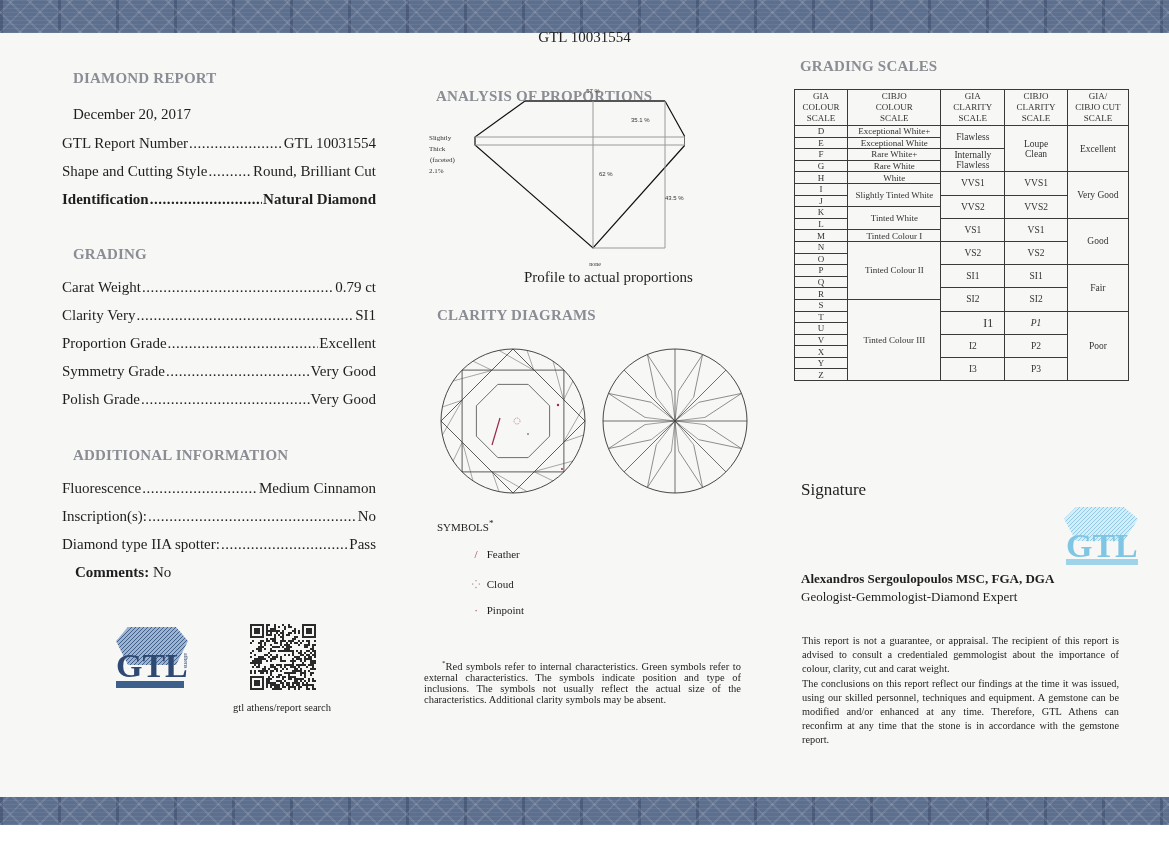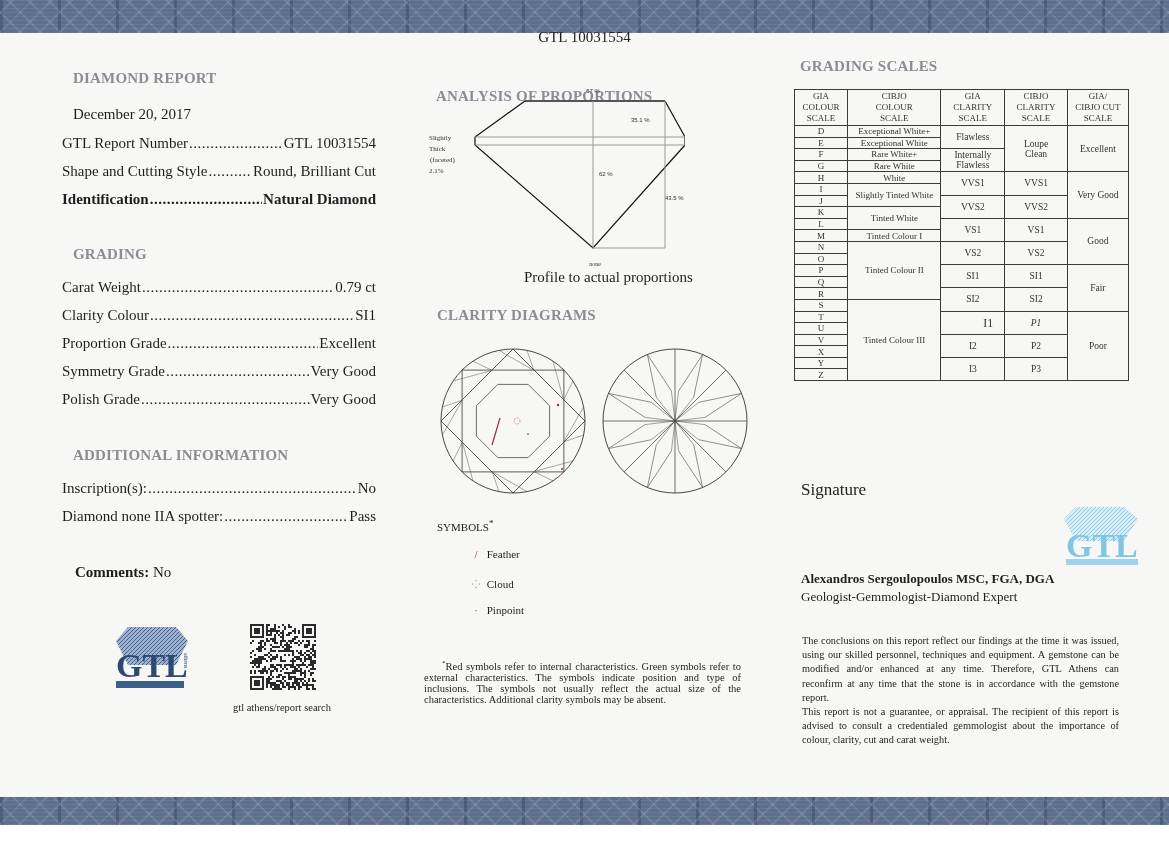--- a/index.html
+++ b/index.html
@@ -109,21 +109,21 @@
   </div>
 
 <div class="abs section-h" style="left:73px; top:246px;">GRADING</div>
 <div class="rows" style="top:273px;" id="gr-rows">
     <div class="row">
       <span class="lbl">Carat Weight</span>
       <span class="dots"></span>
       <span class="val">0.79 ct</span>
     </div>
     <div class="row">
-      <span class="lbl">Clarity Colour</span>
+      <span class="lbl">Clarity Very</span>
       <span class="dots"></span>
       <span class="val">SI1</span>
     </div>
     <div class="row">
       <span class="lbl">Proportion Grade</span>
       <span class="dots"></span>
       <span class="val">Excellent</span>
     </div>
     <div class="row">
       <span class="lbl">Symmetry Grade</span>
@@ -133,26 +133,31 @@
     <div class="row">
       <span class="lbl">Polish Grade</span>
       <span class="dots"></span>
       <span class="val">Very Good</span>
     </div>
   </div>
 
 <div class="abs section-h" style="left:73px; top:447px;">ADDITIONAL INFORMATION</div>
 <div class="rows" style="top:474px;" id="ai-rows">
     <div class="row">
+      <span class="lbl">Fluorescence</span>
+      <span class="dots"></span>
+      <span class="val">Medium Cinnamon</span>
+    </div>
+    <div class="row">
       <span class="lbl">Inscription(s):</span>
       <span class="dots"></span>
       <span class="val">No</span>
     </div>
     <div class="row">
-      <span class="lbl">Diamond none IIA spotter:</span>
+      <span class="lbl">Diamond type IIA spotter:</span>
       <span class="dots"></span>
       <span class="val">Pass</span>
     </div>
   </div>
 <div class="abs" style="left:75px; top:564px; font-size:15px;">
   <b>Comments:</b>
   <span>No</span>
 </div>
 
 <svg class="abs" style="left:114px; top:625px;" width="76" height="66" viewBox="0 0 76 66">
@@ -863,15 +868,15 @@
   </defs>
   <polygon points="14,2 62,2 76,14 62,36 14,36 2,14" fill="url(#sp)"></polygon>
   <text x="4" y="52" font-family="Liberation Serif, serif" font-size="34" font-weight="bold" fill="#7fc6e4">GTL</text>
   <rect x="4" y="54" width="72" height="6" fill="#9fd3ea"></rect>
 </svg>
 
 <div class="expert-name">Alexandros Sergoulopoulos MSC, FGA, DGA</div>
 <div class="expert-title">Geologist-Gemmologist-Diamond Expert</div>
 
 <div class="disclaimer">
+  <div>This report is not a guarantee, or appraisal. The recipient of this report is advised to consult a credentialed gemmologist about the importance of colour, clarity, cut and carat weight.</div>
   <div>The conclusions on this report reflect our findings at the time it was issued, using our skilled personnel, techniques and equipment. A gemstone can be modified and/or enhanced at any time. Therefore, GTL Athens can reconfirm at any time that the stone is in accordance with the gemstone report.</div>
-  <div>This report is not a guarantee, or appraisal. The recipient of this report is advised to consult a credentialed gemmologist about the importance of colour, clarity, cut and carat weight.</div>
 </div>
 
 </body></html>

